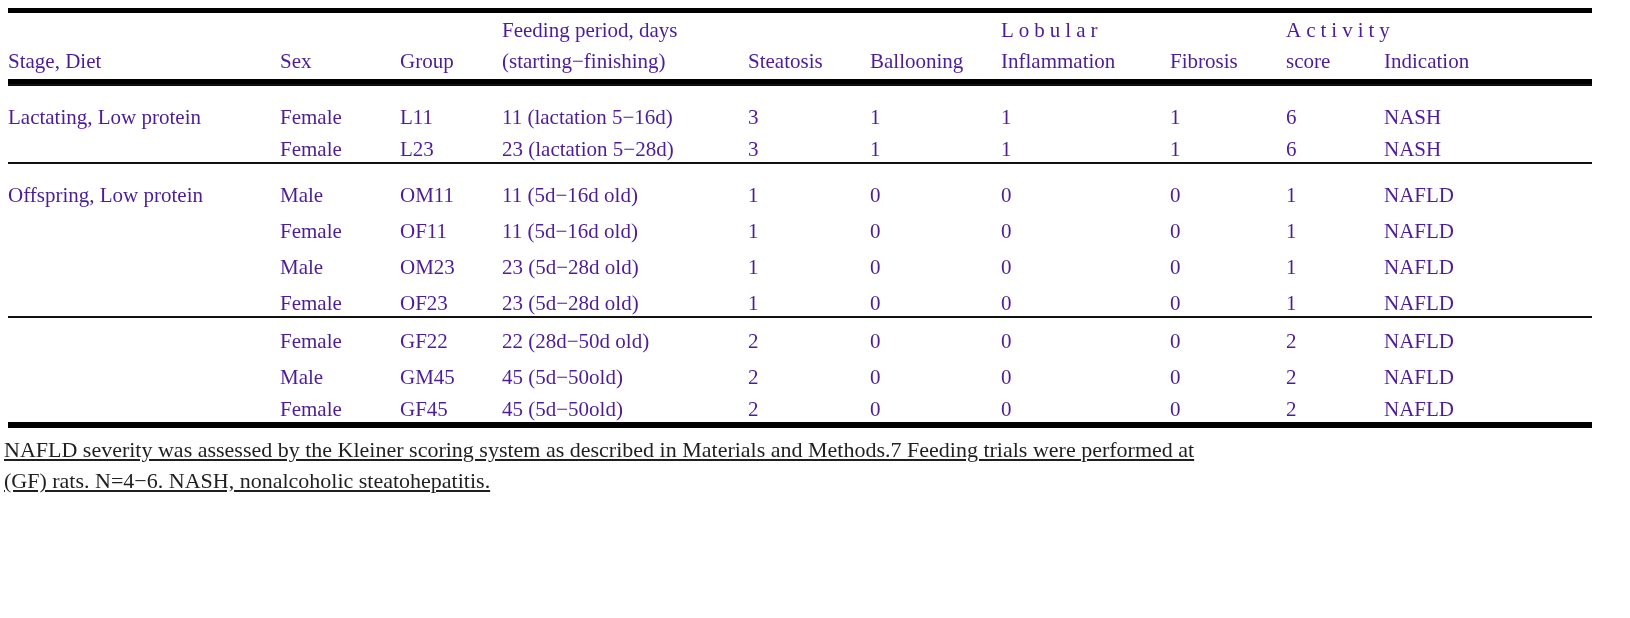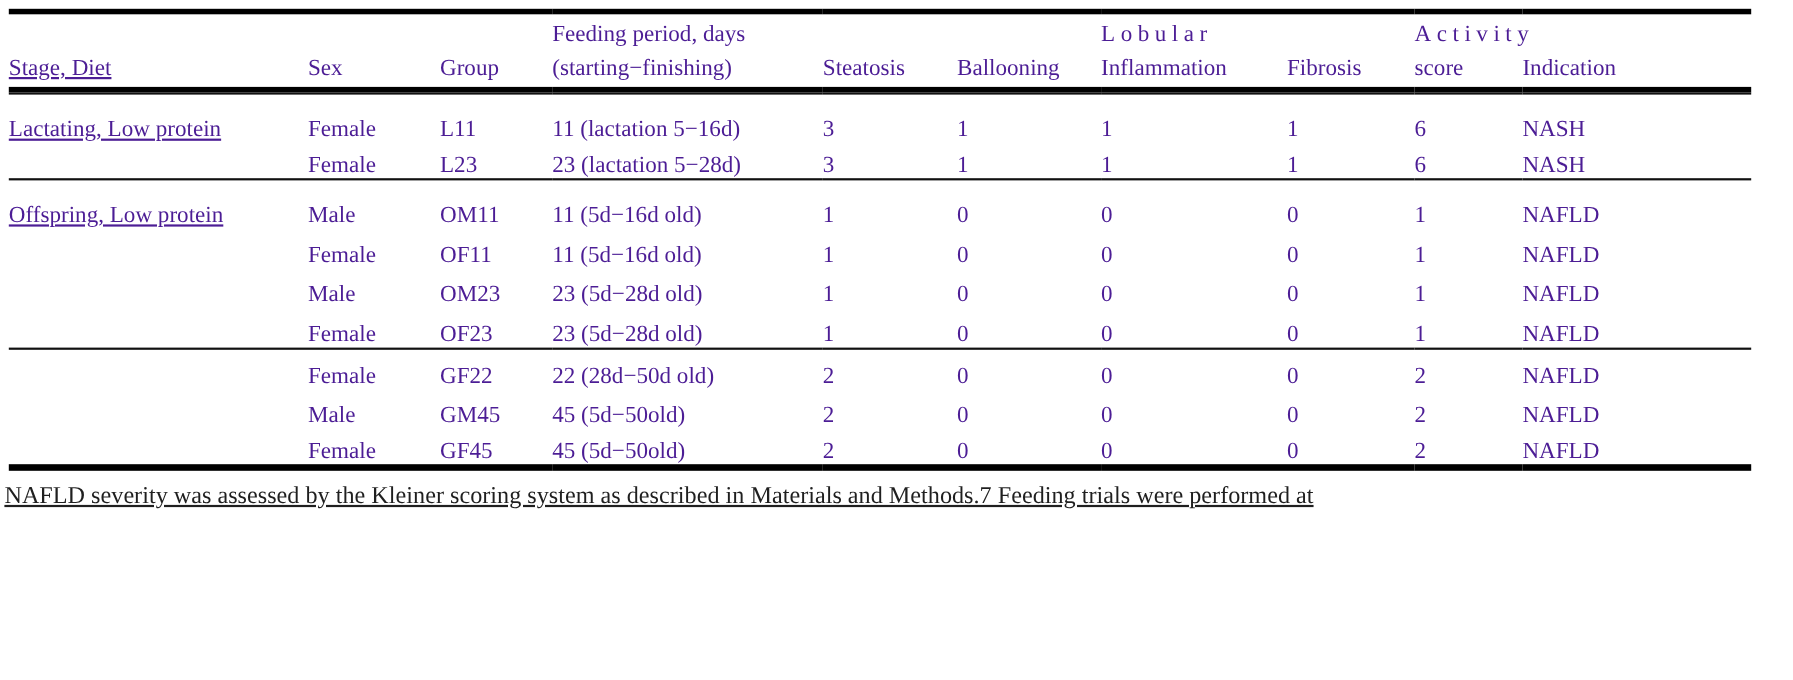--- a/index.html
+++ b/index.html
@@ -68,21 +68,21 @@
   col.c-sex    { width: 120px; }
   col.c-group  { width: 102px; }
   col.c-period { width: 246px; }
   col.c-stea   { width: 122px; }
   col.c-ball   { width: 131px; }
   col.c-infl   { width: 169px; }
   col.c-fibr   { width: 116px; }
   col.c-act    { width: 98px; }
   col.c-ind    { width: 208px; }
 
-  .pad-left { padding-left: 12px; text-decoration: underline; }
+  .pad-left { padding-left: 12px; }
 
   
   .caption {
     position: absolute;
     left: 4px;
     top: 434px;
     width: 1622px;
     font-size: 22px;
     line-height: 31px;
     color: #1f1f1f;
@@ -282,15 +282,16 @@
         <tr class="rule-bottom">
           <td colspan="10"></td>
         </tr>
 
       </tbody>
     </table>
   </div>
 
   <div class="caption">
     <p>NAFLD severity was assessed by the Kleiner scoring system as described in Materials and Methods.7 Feeding trials were performed at</p>
+    <p class="last">(GF) rats. N=4−6. NASH, nonalcoholic steatohepatitis.</p>
   </div>
 
 </div>
 
 </body></html>

